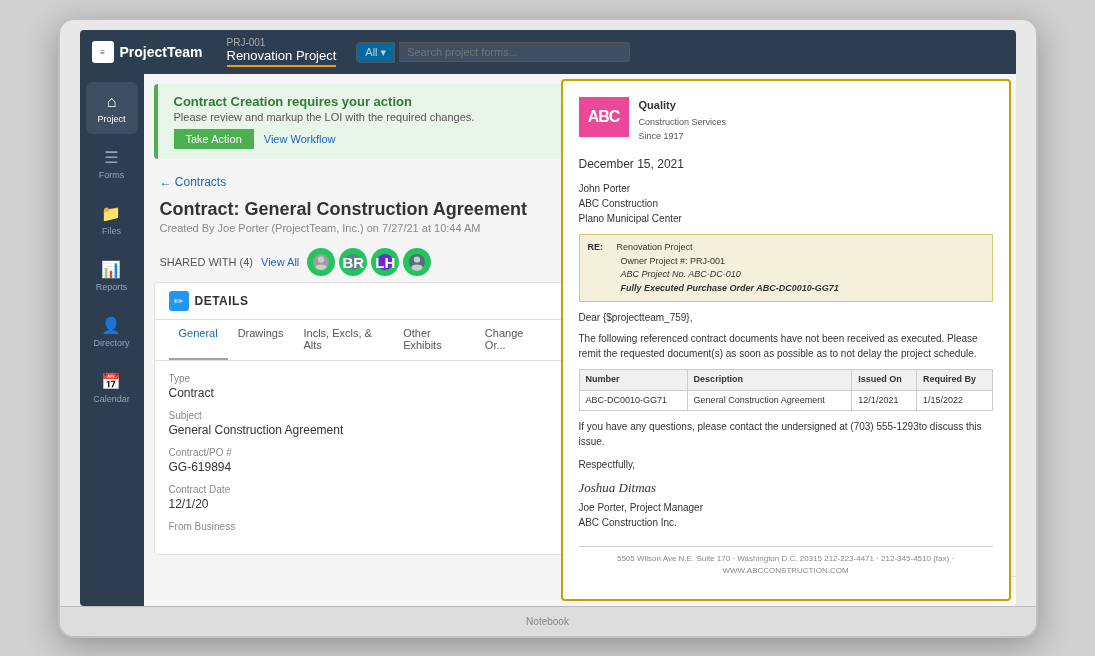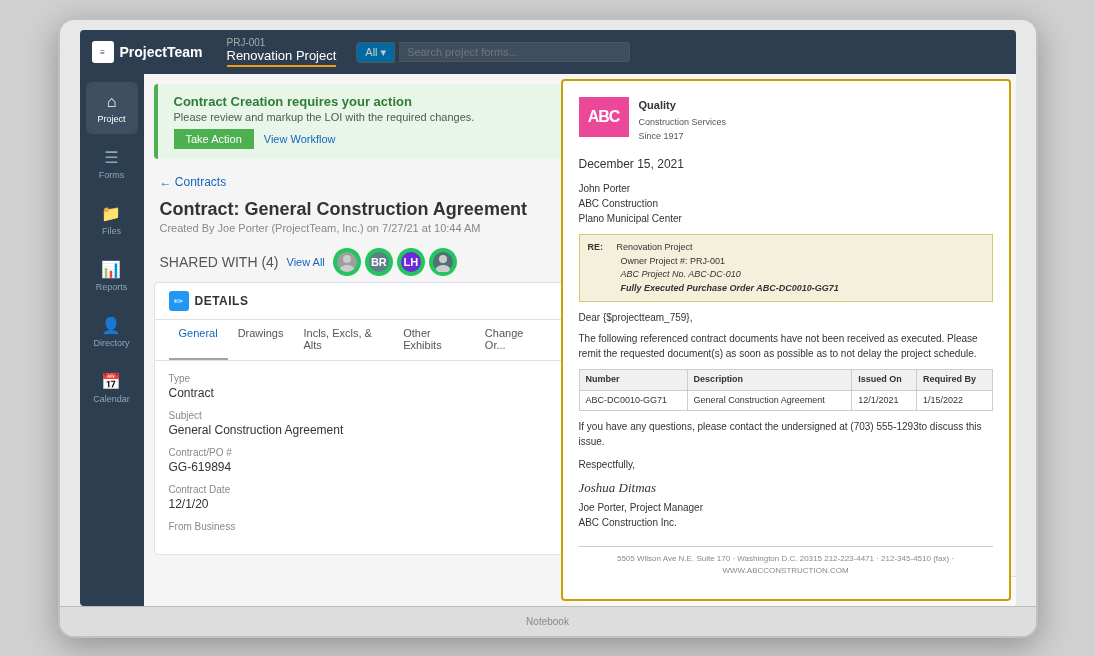--- a/index.html
+++ b/index.html
@@ -239,41 +239,41 @@
     }
 
     
     .shared-with {
       padding: 6px 16px;
       display: flex;
       align-items: center;
       gap: 8px;
     }
     .shared-label {
-      font-size: 14px;
+      font-size: 11px;
       color: #555;
     }
     .shared-link {
       font-size: 11px;
       color: #1565c0;
       cursor: pointer;
     }
     .avatars {
       display: flex;
       gap: 4px;
     }
     .avatar {
       width: 28px;
       height: 28px;
       border-radius: 50%;
-      border: 4px solid #22c55e;
-      display: flex;
-      align-items: center;
-      justify-content: center;
-      font-size: 11px;
+      border: 6px solid #22c55e;
+      display: flex;
+      align-items: center;
+      justify-content: center;
+      font-size: 15px;
       font-weight: 600;
       color: white;
       text-align: center;
     }
     .avatar-photo {
       background: #9e9e9e;
       overflow: hidden;
     }
     .avatar-br { background: #607d8b; }
     .avatar-lh { background: #6d28d9; }

